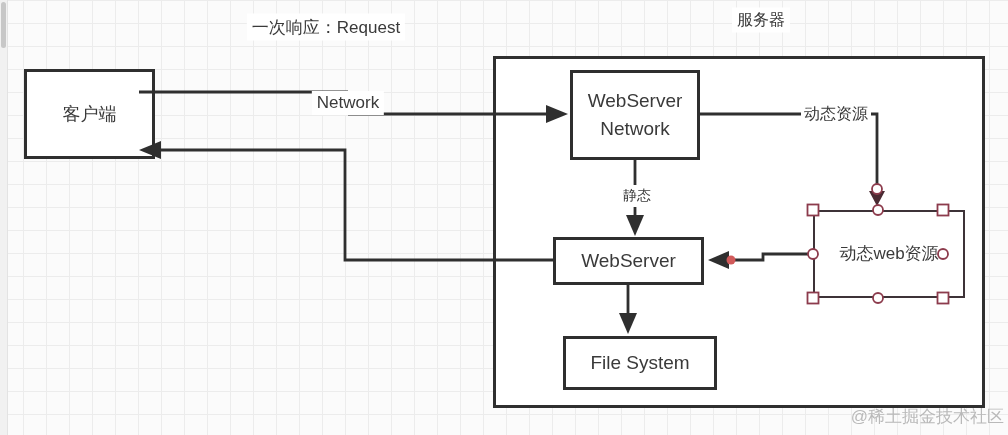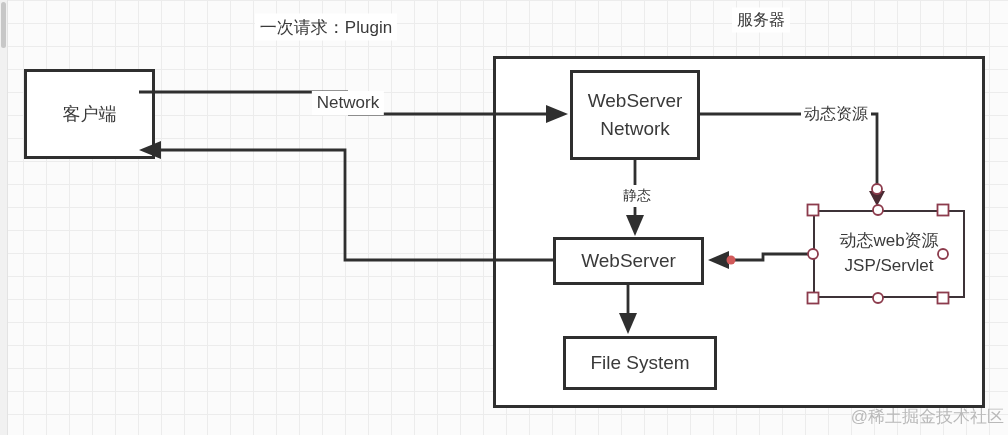--- a/index.html
+++ b/index.html
@@ -84,21 +84,20 @@
   <div class="node node-webserver">
     <span>WebServer</span>
   </div>
 
   <div class="node node-filesystem">
     <span>File System</span>
   </div>
 
   <div class="node node-selected">
     <span>动态web资源</span>
-    <span>JSP/Servlet</span>
   </div>
 
   <svg class="overlay" width="1008" height="435" viewBox="0 0 1008 435">
 
     <path class="edge" d="M139,92 H348"></path>
     <path class="edge" d="M348,114 H548"></path>
     <polygon class="arrowhead" points="568,114 546,105 546,123"></polygon>
 
     <path class="edge" d="M553,260 H345 V150 H161"></path>
     <polygon class="arrowhead" points="139,150 161,141 161,159"></polygon>
@@ -120,21 +119,21 @@
     <rect class="sel-stroke" x="807.5" y="204.5" width="11" height="11"></rect>
     <rect class="sel-stroke" x="937.5" y="204.5" width="11" height="11"></rect>
     <rect class="sel-stroke" x="807.5" y="292.5" width="11" height="11"></rect>
     <rect class="sel-stroke" x="937.5" y="292.5" width="11" height="11"></rect>
     <circle class="sel-stroke" cx="878" cy="210" r="5"></circle>
     <circle class="sel-stroke" cx="813" cy="254" r="5"></circle>
     <circle class="sel-stroke" cx="943" cy="254" r="5"></circle>
     <circle class="sel-stroke" cx="878" cy="298" r="5"></circle>
   </svg>
 
-  <div class="lbl lbl-request">一次请求：Plugin</div>
+  <div class="lbl lbl-request">一次响应：Request</div>
   <div class="lbl lbl-server">服务器</div>
   <div class="lbl lbl-network">Network</div>
   <div class="lbl lbl-static">静态</div>
   <div class="lbl lbl-dynres">动态资源</div>
 
   <div class="watermark">@稀土掘金技术社区</div>
 
   <div class="vscroll-track">
     <div class="vscroll-thumb"></div>
   </div>

